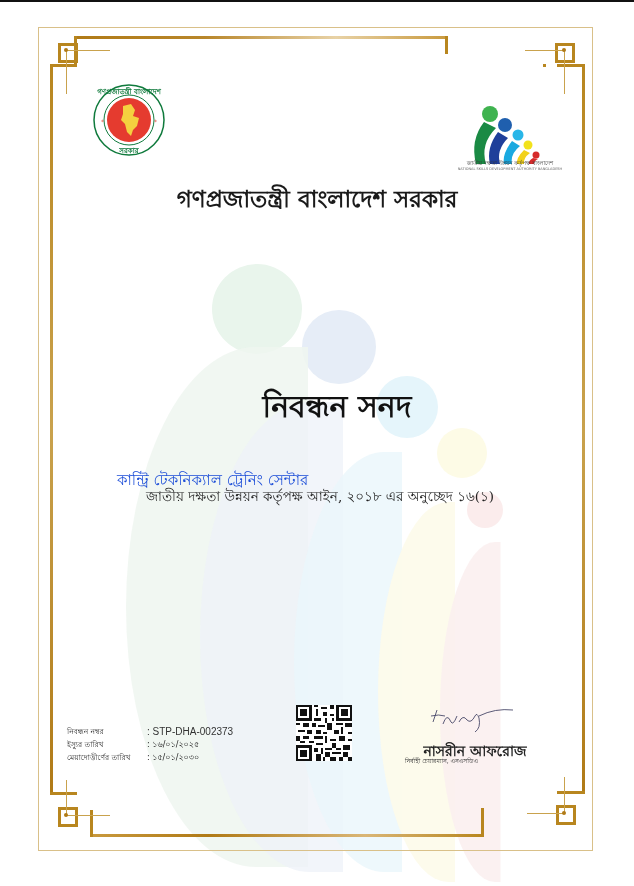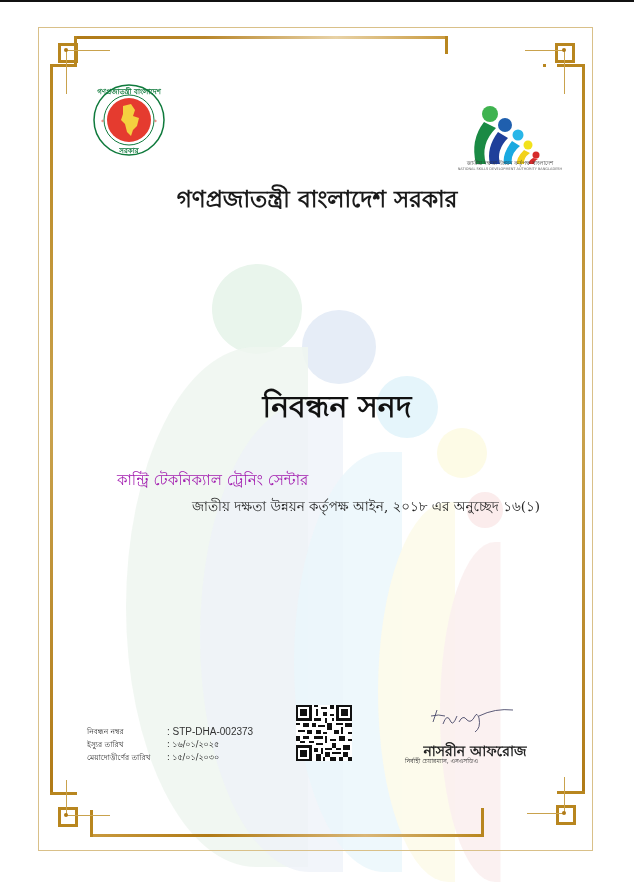--- a/index.html
+++ b/index.html
@@ -36,26 +36,26 @@
   .nsda-caption { position: absolute; left: 455px; top: 158px; width: 110px; text-align: center; font-size: 5.5px; line-height: 6px; color: #333; }
   .nsda-caption-en { font-size: 3.5px; color: #666; }
 
   
   .h-gov { position: absolute; left: 0; width: 634px; top: 179px; text-align: center; font-size: 23px; font-weight: bold; color: #1a1a1a; }
   .h-office { position: absolute; left: 0; width: 634px; top: 205px; text-align: center; font-size: 26px; font-weight: bold; color: #0f7a3c; }
   .h-nsda { position: absolute; left: 0; width: 634px; top: 242px; text-align: center; font-size: 17px; color: #1a1a1a; }
 
   .cert-title { position: absolute; left: 0; width: 634px; top: 381px; text-align: center; font-size: 30px; font-weight: bold; color: #111; margin-left: 20px; }
 
-  .institute { position: absolute; left: 117px; top: 466px; font-size: 15px; color: #a21caf; }
-  .body-text { position: absolute; left: 100px; width: 440px; top: 493px; text-align: right; font-family: "DejaVu Serif", "Liberation Serif", serif; font-size: 13.5px; line-height: 22px; color: #222; }
+  .institute { position: absolute; left: 117px; top: 466px; font-size: 15px; color: #1d4ed8; }
+  .body-text { position: absolute; left: 100px; width: 440px; top: 483px; text-align: center; font-family: "DejaVu Serif", "Liberation Serif", serif; font-size: 13.5px; line-height: 22px; color: #222; }
 
   
   .info { position: absolute; left: 67px; top: 723px; font-size: 7.5px; color: #222; }
-  .info-row { display: flex; height: 13px; align-items: center; margin-left: 20px; }
+  .info-row { display: flex; height: 13px; align-items: center; }
   .info-label { width: 80px; }
   .info-val { font-size: 8px; }
   .info-val.reg { font-family: Liberation Sans, sans-serif; font-size: 10px; color: #333; }
 
   .qr { position: absolute; left: 296px; top: 703px; width: 56px; height: 56px; }
 
   .signature { position: absolute; left: 425px; top: 700px; width: 90px; height: 32px; }
   .sig-name { position: absolute; left: 420px; top: 738px; width: 110px; text-align: center; font-size: 14px; font-weight: bold; color: #222; }
   .sig-title { position: absolute; left: 405px; top: 754px; width: 120px; font-size: 6px; color: #333; }
 </style>

